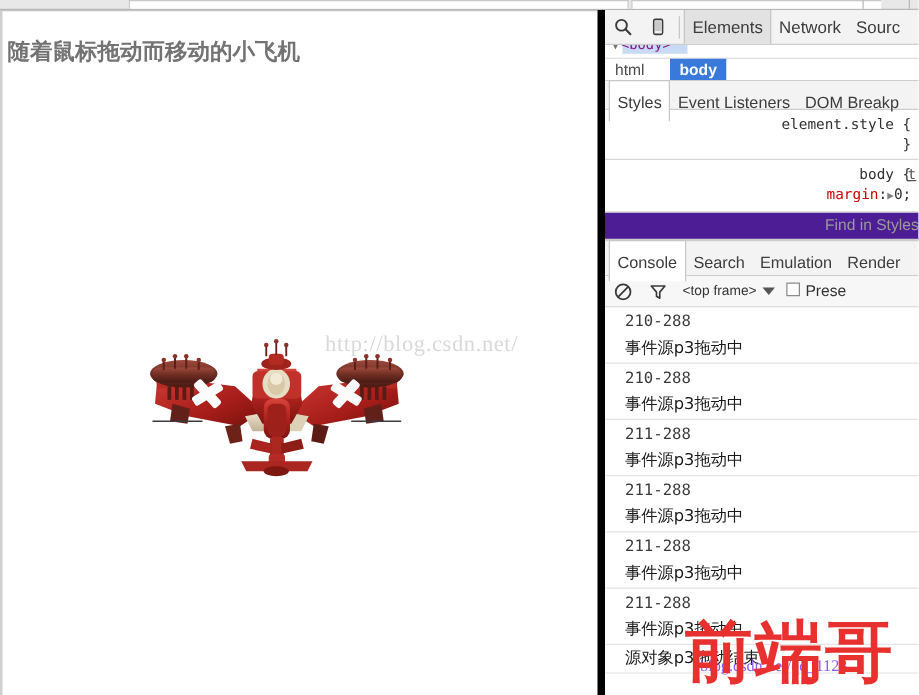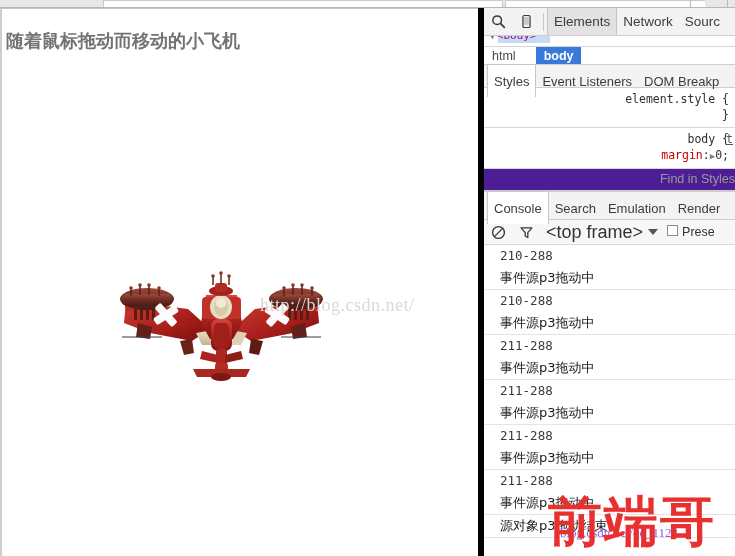--- a/index.html
+++ b/index.html
@@ -81,21 +81,21 @@
     top: 258px;
     width: 215px;
     height: 118px;
   }
   .plane-svg { display:block; width: 215px; height: 118px; }
 
   
   .csdn-watermark {
     position: absolute;
     left: 258px;
-    top: 286px;
+    top: 256px;
     font-family: "Liberation Serif", "DejaVu Serif", serif;
     font-size: 18px;
     color: #d9d9d9;
     white-space: nowrap;
     letter-spacing: 0.5px;
   }
 
   
   .devtools {
     position: absolute;
@@ -264,21 +264,21 @@
   }
   .dt-console-toolbar {
     height: 25px;
     background: #f7f7f7;
     border-bottom: 1px solid #d8d8d8;
     display: flex;
     align-items: center;
     box-sizing: border-box;
   }
   .ctx-select {
-    font-size: 18px;
+    font-size: 11px;
     color: #333;
     margin-left: 6px;
     display: flex;
     align-items: center;
     gap: 5px;
   }
   .ctx-caret {
     width: 0; height: 0;
     border-left: 5px solid transparent;
     border-right: 5px solid transparent;

